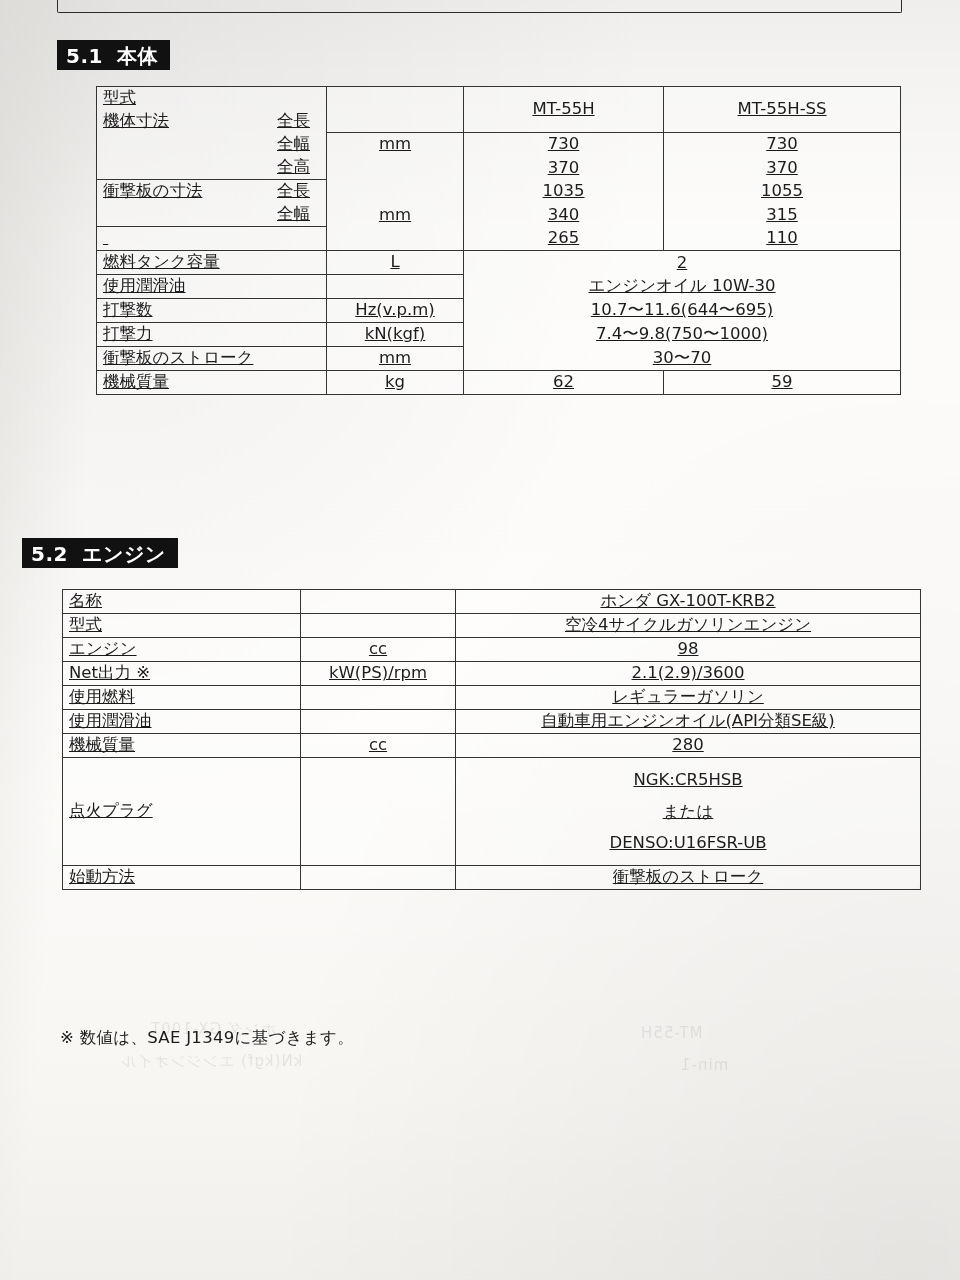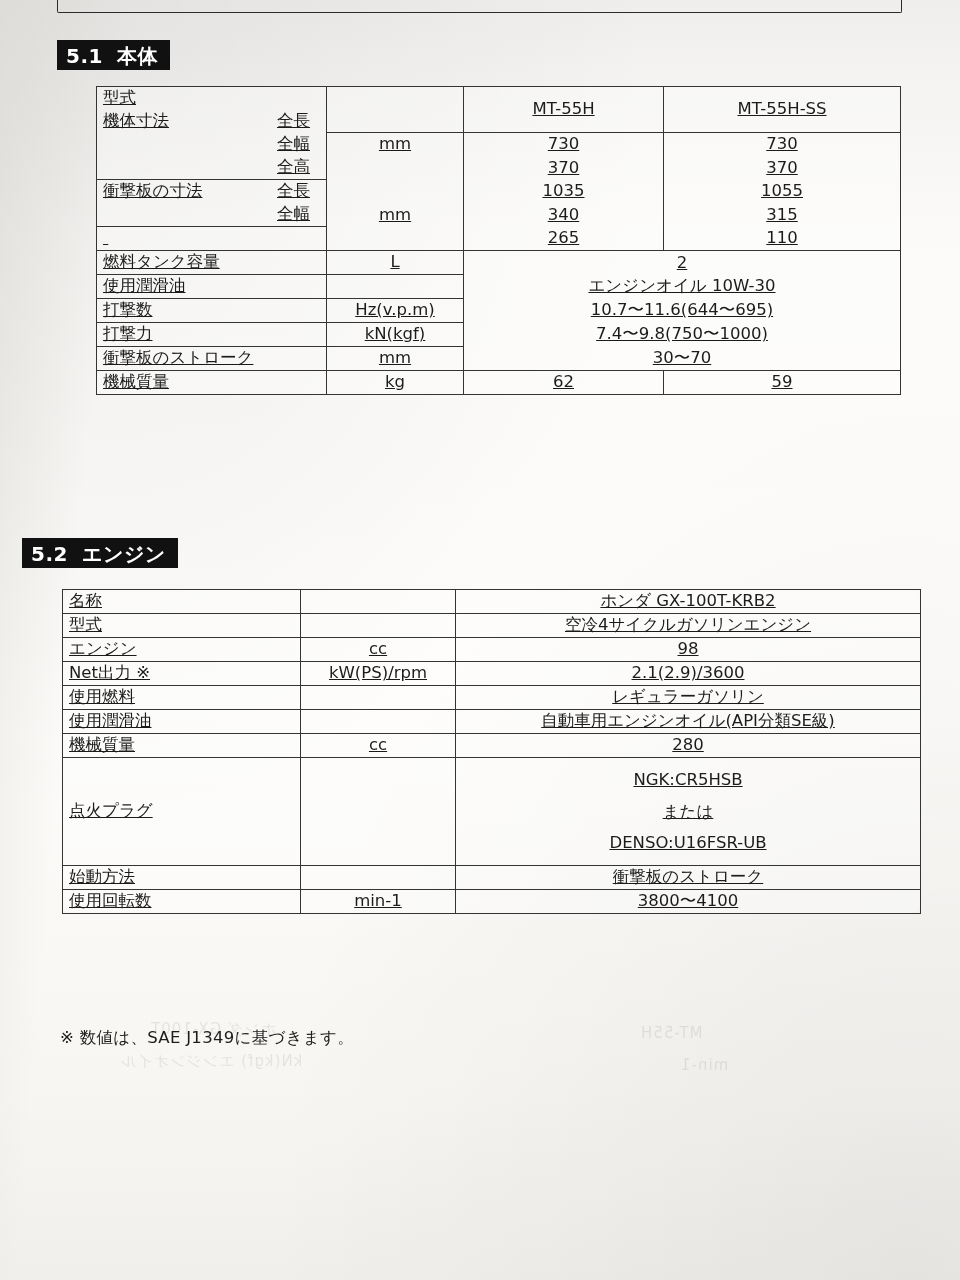--- a/index.html
+++ b/index.html
@@ -315,21 +315,16 @@
       <td class="c"></td>
       <td class="c" style="white-space:pre-line; line-height:1.9;">NGK:CR5HSB
 または
 DENSO:U16FSR-UB</td>
     </tr>
     <tr>
       <td class="l">始動方法</td>
       <td class="c"></td>
       <td class="c">衝撃板のストローク</td>
     </tr>
-    <tr>
-      <td class="l">使用回転数</td>
-      <td class="c">min-1</td>
-      <td class="c">3800〜4100</td>
-    </tr>
   </tbody>
 </table>
 
 <div class="footnote" style="left:60px; top:1027px;">※ 数値は、SAE J1349に基づきます。</div>
 
 </body></html>

